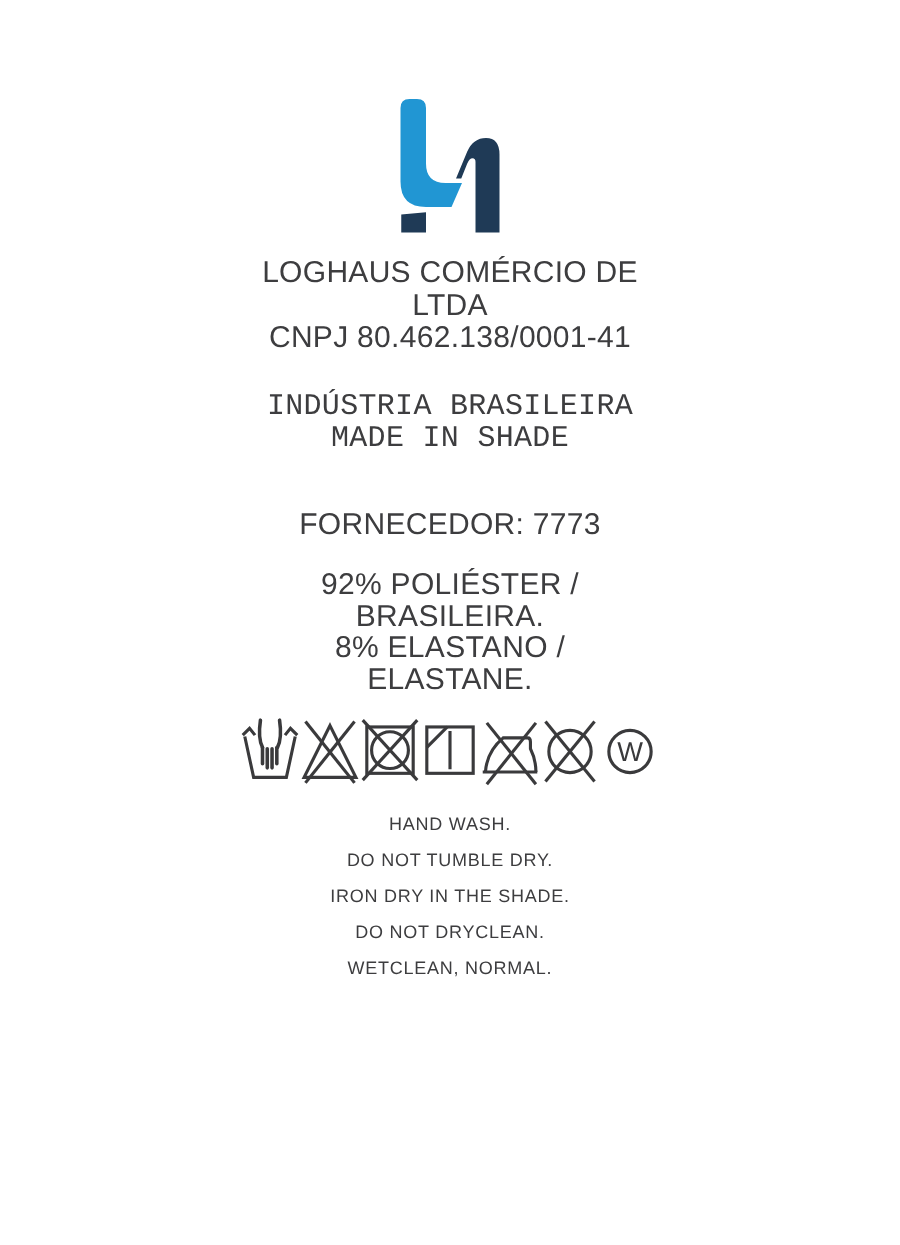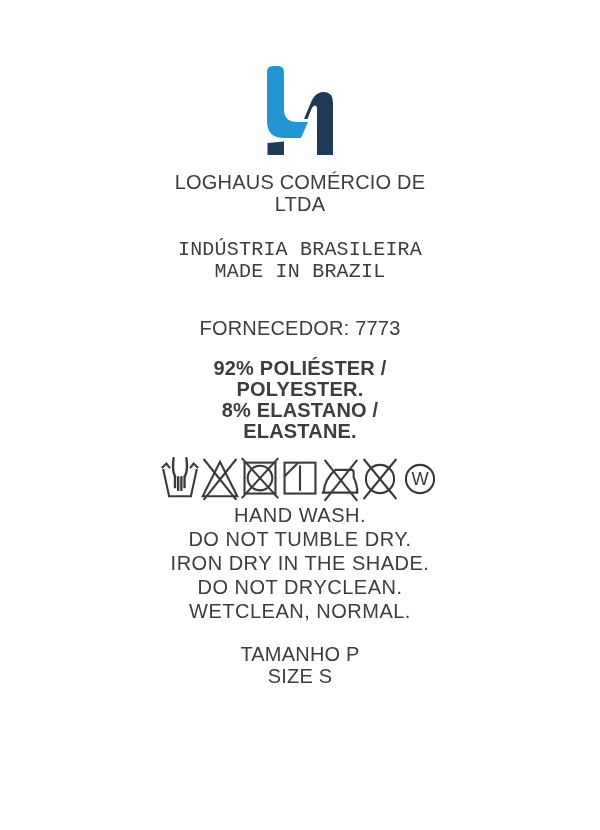--- a/index.html
+++ b/index.html
@@ -13,59 +13,60 @@
   .label {
     width:600px; height:608px;
     display:flex; flex-direction:column; align-items:center;
     text-align:center;
   }
   .logo-wrap { margin-top:62px; height:98px; }
   .txt { letter-spacing:0.2px; }
   .company { margin-top:12px; font-size:20px; line-height:21.5px; }
   .origin { margin-top:24px; font-size:20px; line-height:21.5px;font-family:Liberation Mono, monospace; }
   .supplier { margin-top:36px; font-size:20px; line-height:21px; }
-  .composition { margin-top:19px; font-size:20px; line-height:21px;font-weight:bold; }
+  .composition { margin-top:19px; font-size:20px; line-height:21px; }
   .symbols {
     margin-top:13px; height:54px;
     display:flex; align-items:center; justify-content:center;
   }
   .symbols svg { display:block; }
-  .care { font-size:20px; line-height:24px; letter-spacing:0.5px; }
+  .care { margin-top:12px; font-size:12px; line-height:24px; letter-spacing:0.5px; }
   .size { margin-top:20px; font-size:20px; line-height:22px; }
   .ico { stroke:#3a3a3c; stroke-width:2.3; fill:none; }
   .ico-thick { stroke:#3a3a3c; stroke-width:2.6; fill:none; stroke-linecap:round; }
 </style>
 </head>
 <body>
 
 <div class="label">
 
   <div class="logo-wrap">
     <svg width="74" height="97" viewBox="0 0 74 97">
       <path d="M 4 10 Q 4 4 10 4 L 15 4 Q 21 4 21 10 L 21 47 Q 21 60 34 60 L 45 60 L 38 76 L 21 76 Q 4 76 4 59 Z" fill="#2196d3"></path>
       <path d="M 41 57 L 48.5 39 Q 52.5 30 61 30 Q 70 30 70 41 L 70 93 L 54 93 L 54 46 Q 54 43.5 52 43.5 Q 50 43.5 48.5 47 L 44.5 57 Z" fill="#1f3a56"></path>
       <path d="M 4.5 81 L 21 79.5 L 21 93 L 4.5 93 Z" fill="#1f3a56"></path>
     </svg>
   </div>
 
   <div class="company txt">
     <div>LOGHAUS COMÉRCIO DE</div>
     <div>LTDA</div>
+    <div>CNPJ 80.462.138/0001-41</div>
   </div>
 
   <div class="origin txt">
     <div>INDÚSTRIA BRASILEIRA</div>
-    <div>MADE IN BRAZIL</div>
+    <div>MADE IN SHADE</div>
   </div>
 
   <div class="supplier txt">FORNECEDOR: 7773</div>
 
   <div class="composition txt">
     <div>92% POLIÉSTER /</div>
-    <div>POLYESTER.</div>
+    <div>BRASILEIRA.</div>
     <div>8% ELASTANO /</div>
     <div>ELASTANE.</div>
   </div>
 
   <div class="symbols">
 
     <svg width="40" height="48" viewBox="0 0 44 52">
       <g class="ico">
         <path d="M2 14 L7 9 L11 14"></path>
         <path d="M33 14 L37 9 L42 14"></path>
@@ -131,18 +132,14 @@
   </div>
 
   <div class="care">
     <div>HAND WASH.</div>
     <div>DO NOT TUMBLE DRY.</div>
     <div>IRON DRY IN THE SHADE.</div>
     <div>DO NOT DRYCLEAN.</div>
     <div>WETCLEAN, NORMAL.</div>
   </div>
 
-  <div class="size txt">
-    <div>TAMANHO P</div>
-    <div>SIZE S</div>
-  </div>
 
 </div>
 
 </body></html>

